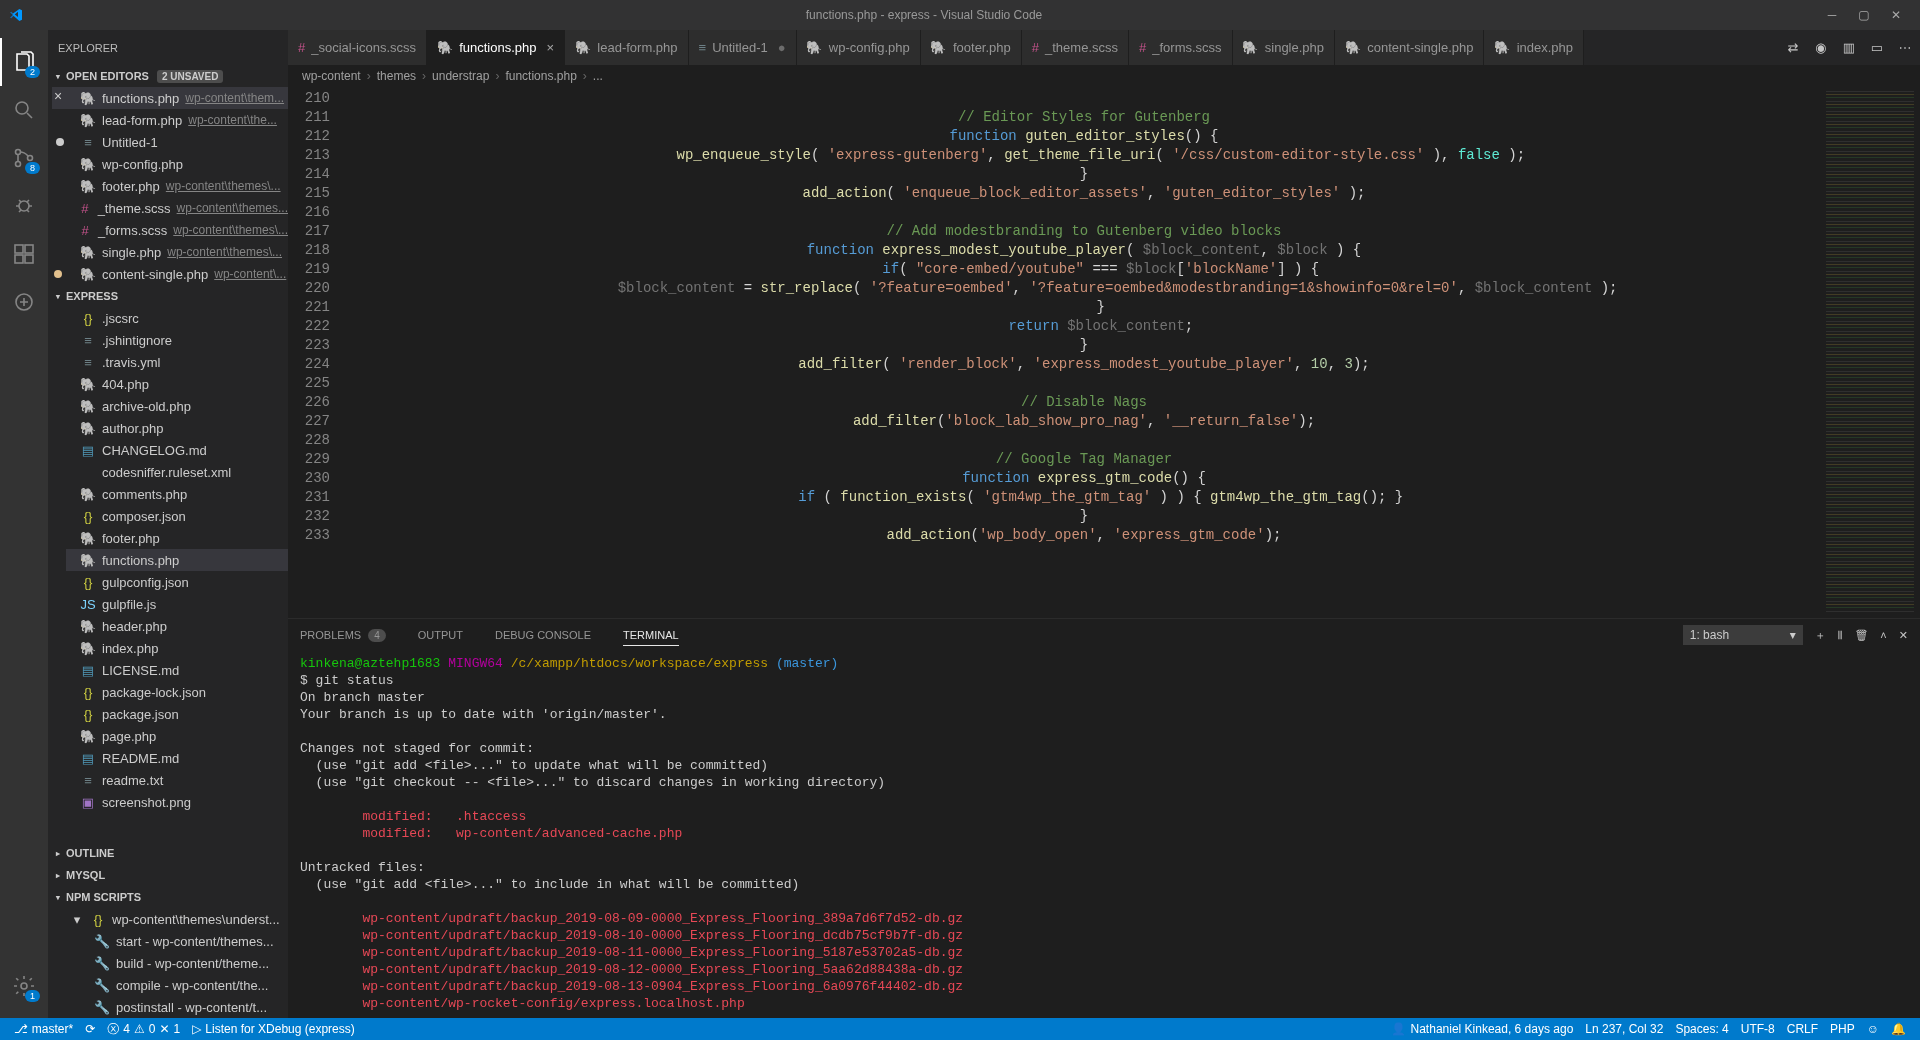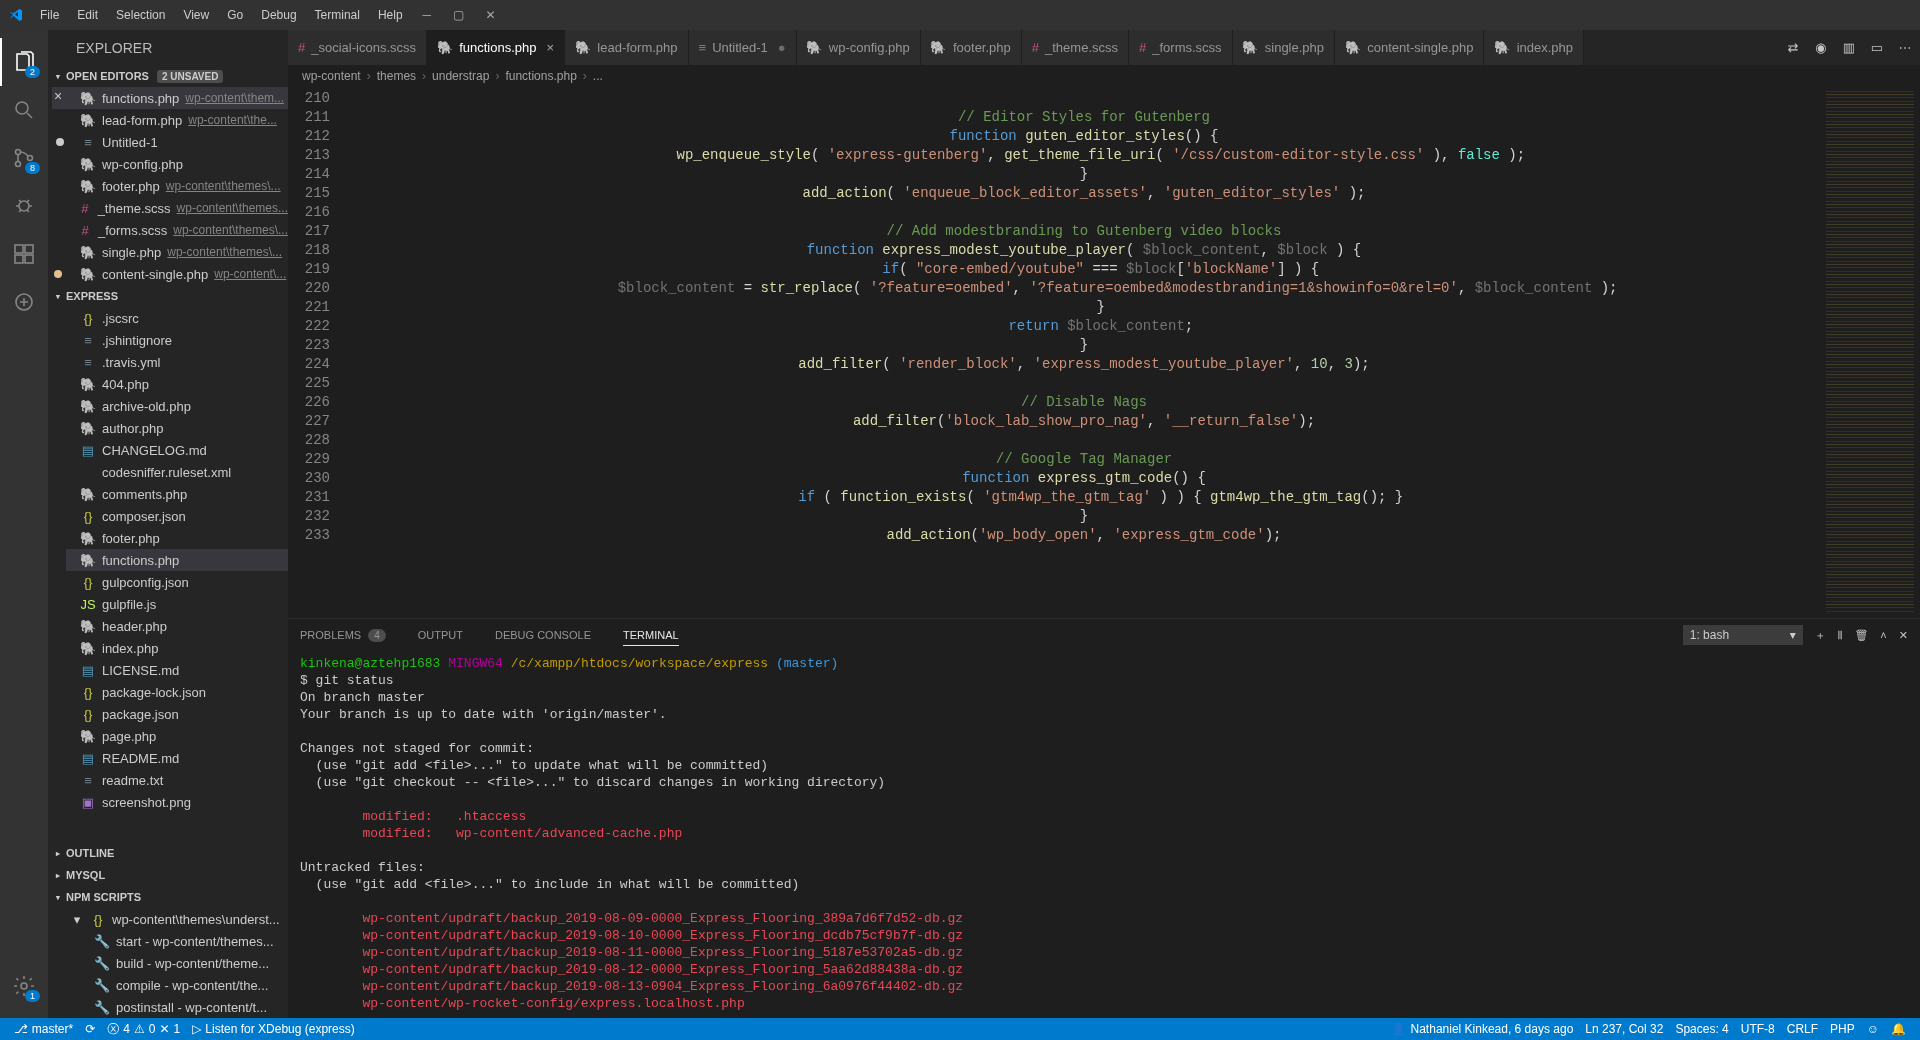--- a/index.html
+++ b/index.html
@@ -65,22 +65,22 @@
   background: #252526;
   display: flex;
   flex-direction: column;
   font-size: 13px;
   overflow: hidden;
 }
 .sidebar-title {
   height: 35px;
   display: flex;
   align-items: center;
-  padding: 0 28px;
-  font-size: 14px;
+  padding: 0 10px;
+  font-size: 11px;
   text-transform: uppercase;
   color: #bbbbbb;
 }
 .section-header {
   height: 22px;
   display: flex;
   align-items: center;
   padding-left: 2px;
   font-size: 11px;
   font-weight: 700;
@@ -119,21 +119,21 @@
   width: 8px; height: 8px; border-radius: 50%;
   position: absolute; left: 4px;
 }
 .dot.close-x { color: #ccc; font-size: 14px; left: 2px; top: 1px; width: auto; height: auto; }
 .dot.unsaved { background: #cccccc; }
 .dot.modified { background: #e2c08d; left: 2px; }
 .fi-php { color: #a074c4; }
 .fi-scss { color: #c6538c; }
 .fi-json { color: #cbcb41; }
 .fi-md { color: #519aba; }
-.fi-js { color: #bef264; }
+.fi-js { color: #7dd3fc; }
 .fi-txt { color: #6d8086; }
 .fi-img { color: #a074c4; }
 .fi-xml { color: #e37933; }
 .icon-glyph { font-family: "Segoe UI", sans-serif; font-size: 13px; }
 
 .editorarea { flex: 1; display: flex; flex-direction: column; overflow: hidden; }
 .tabs {
   height: 35px;
   background: #252526;
   display: flex;
@@ -265,30 +265,21 @@
 </head>
 <body>
 
 <div class="titlebar">
   <span class="logo">
     <svg viewBox="0 0 24 24" fill="currentColor">
         <path d="M17 3l4 2v14l-4 2-10-9 2-2 6 5V7l-6 5-2-2z"></path>
         <path d="M3 8l4 4-4 4 2 1 5-5-5-5z" opacity=".6"></path>
       </svg>
   </span>
-  <div class="menubar" id="menubar">
-      <span>File</span>
-      <span>Edit</span>
-      <span>Selection</span>
-      <span>View</span>
-      <span>Go</span>
-      <span>Debug</span>
-      <span>Terminal</span>
-      <span>Help</span>
-    </div>
+  <div class="title">functions.php - express - Visual Studio Code</div>
   <div class="winctrls">
     <span>─</span>
     <span>▢</span>
     <span>✕</span>
   </div>
 </div>
 
 <div class="main">
 
   <div class="activitybar">

